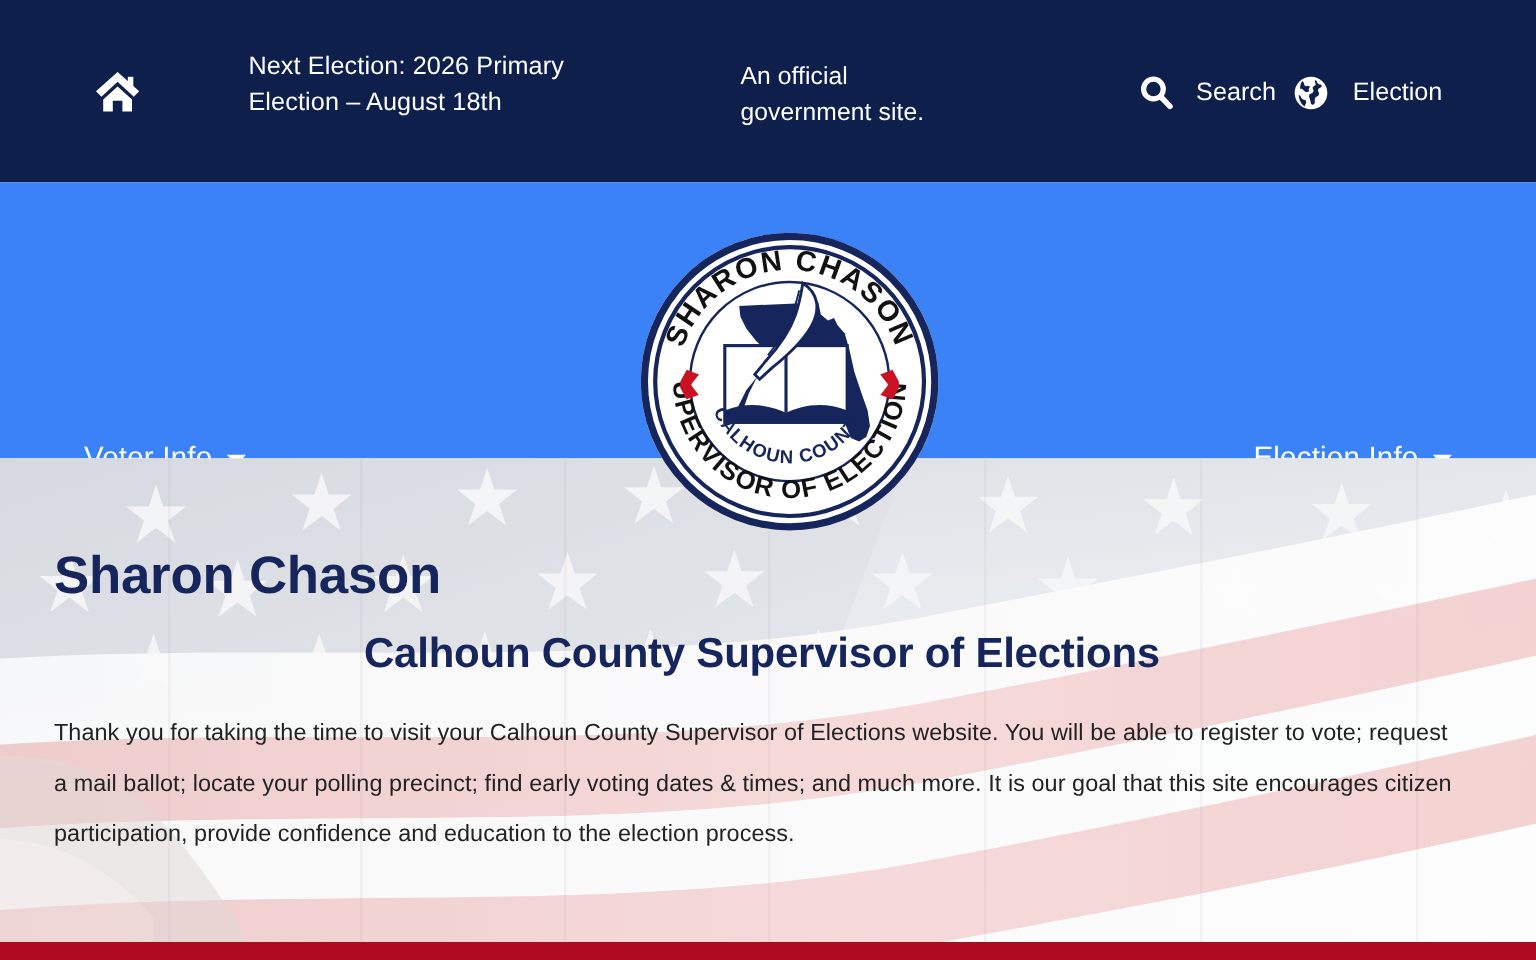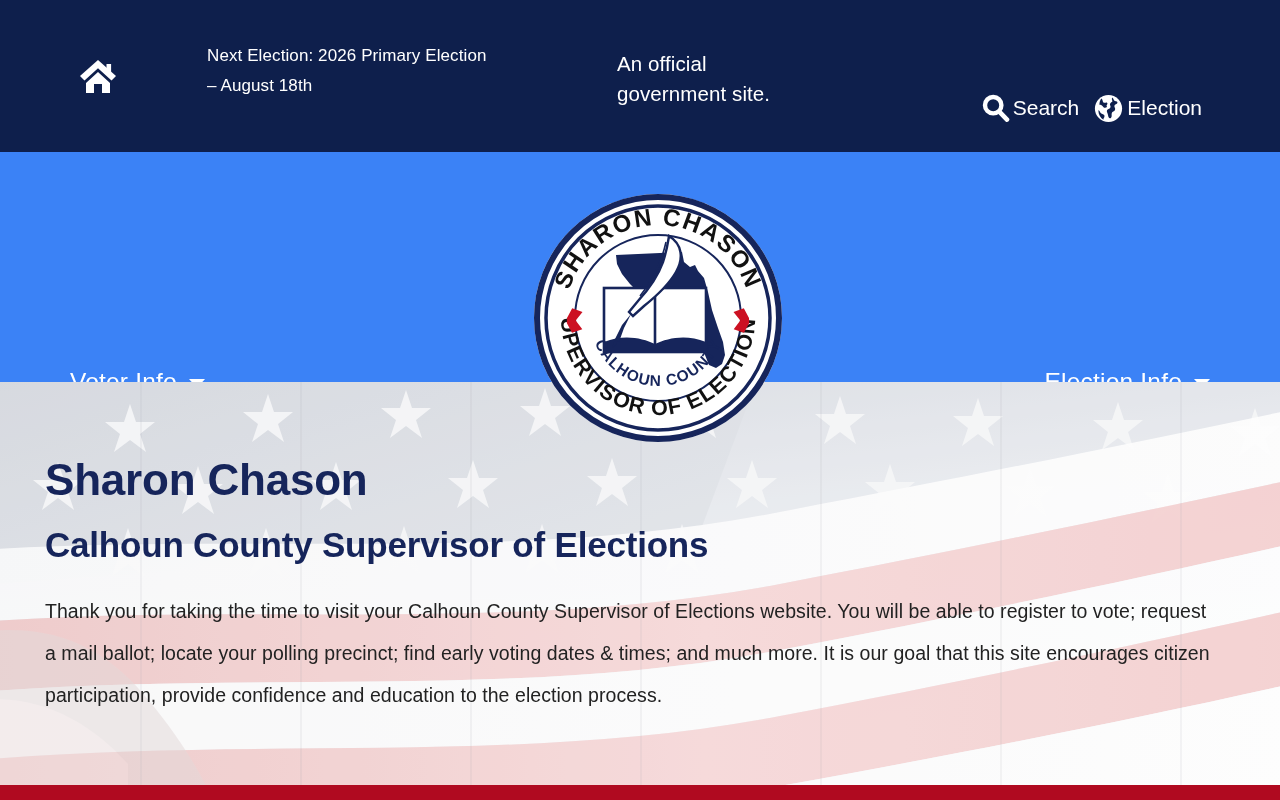--- a/index.html
+++ b/index.html
@@ -25,21 +25,21 @@
     width: 40px; height: 38px;
     cursor: pointer;
   }
   .home-icon-wrap svg { display: block; }
 
   .next-election {
     position: absolute;
     left: 207px; top: 41px;
     width: 280px;
     color: #ffffff;
-    font-size: 17px;
+    font-size: 21px;
     line-height: 30px;
     font-weight: 400;
     letter-spacing: 0.1px;
   }
 
   .official-site {
     position: absolute;
     left: 617px; top: 49px;
     width: 200px;
     color: #ffffff;
@@ -52,27 +52,26 @@
   .top-actions {
     position: absolute;
     right: 78px; top: 58px;
     display: flex;
     align-items: center;
     gap: 14px;
   }
   .top-action {
     display: flex;
     align-items: center;
-    gap: 3px;
+    gap: 19px;
     cursor: pointer;
     color: #ffffff;
     font-size: 21px;
     line-height: 38px;
     white-space: nowrap;
-    margin-top: 31px;
   }
   .top-action .ic { display: flex; align-items: center; justify-content: center; }
 
   
   .navbar {
     position: absolute;
     left: 0; top: 152px;
     width: 1280px; height: 230px;
     background: #3b82f6;
   }
@@ -140,20 +139,21 @@
     line-height: 1.06;
     letter-spacing: -0.2px;
   }
   .hero-title {
     margin-top: 22px;
     color: #16255B;
     font-size: 35px;
     font-weight: bold;
     line-height: 1.08;
     letter-spacing: -0.2px;
+    text-align: center;
   }
   .hero-body {
     margin-top: 27px;
     width: 1165px;
     color: #222222;
     font-size: 19.5px;
     line-height: 42px;
     letter-spacing: 0.05px;
   }
 

